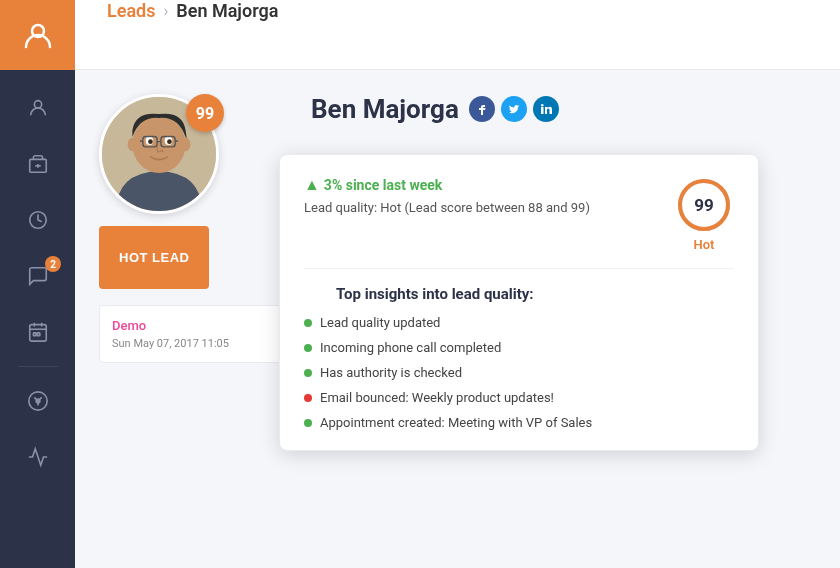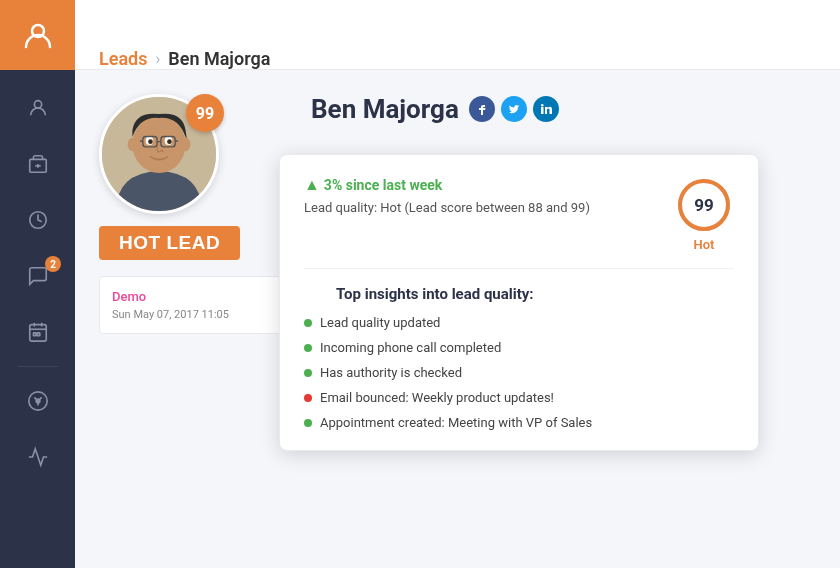--- a/index.html
+++ b/index.html
@@ -80,22 +80,22 @@
       display: flex;
       flex-direction: column;
       overflow: hidden;
     }
 
     
     .header {
       background: #fff;
       height: 70px;
       display: flex;
-      align-items: flex-end;
-      padding: 0 24px;
+      align-items: flex-start;
+      padding: 0 32px;
       border-bottom: 1px solid #e8eaf0;
       flex-shrink: 0;
     }
     .breadcrumb {
       display: flex;
       align-items: center;
       gap: 8px;
     }
     .breadcrumb-leads {
       color: #e8813a;
@@ -161,22 +161,22 @@
       height: 38px;
       display: flex;
       align-items: center;
       justify-content: center;
       box-shadow: 0 2px 4px rgba(0,0,0,0.2);
     }
     .hot-lead-btn {
       background: #e8813a;
       color: white;
       border: none;
-      padding: 6px 20px;
-      font-size: 19px;
+      padding: 24px 20px;
+      font-size: 13px;
       font-weight: 700;
       border-radius: 4px;
       cursor: pointer;
       letter-spacing: 0.5px;
       margin-bottom: 16px;
     }
     .card-box {
       background: #fff;
       border: 1px solid #e8eaf0;
       border-radius: 4px;

